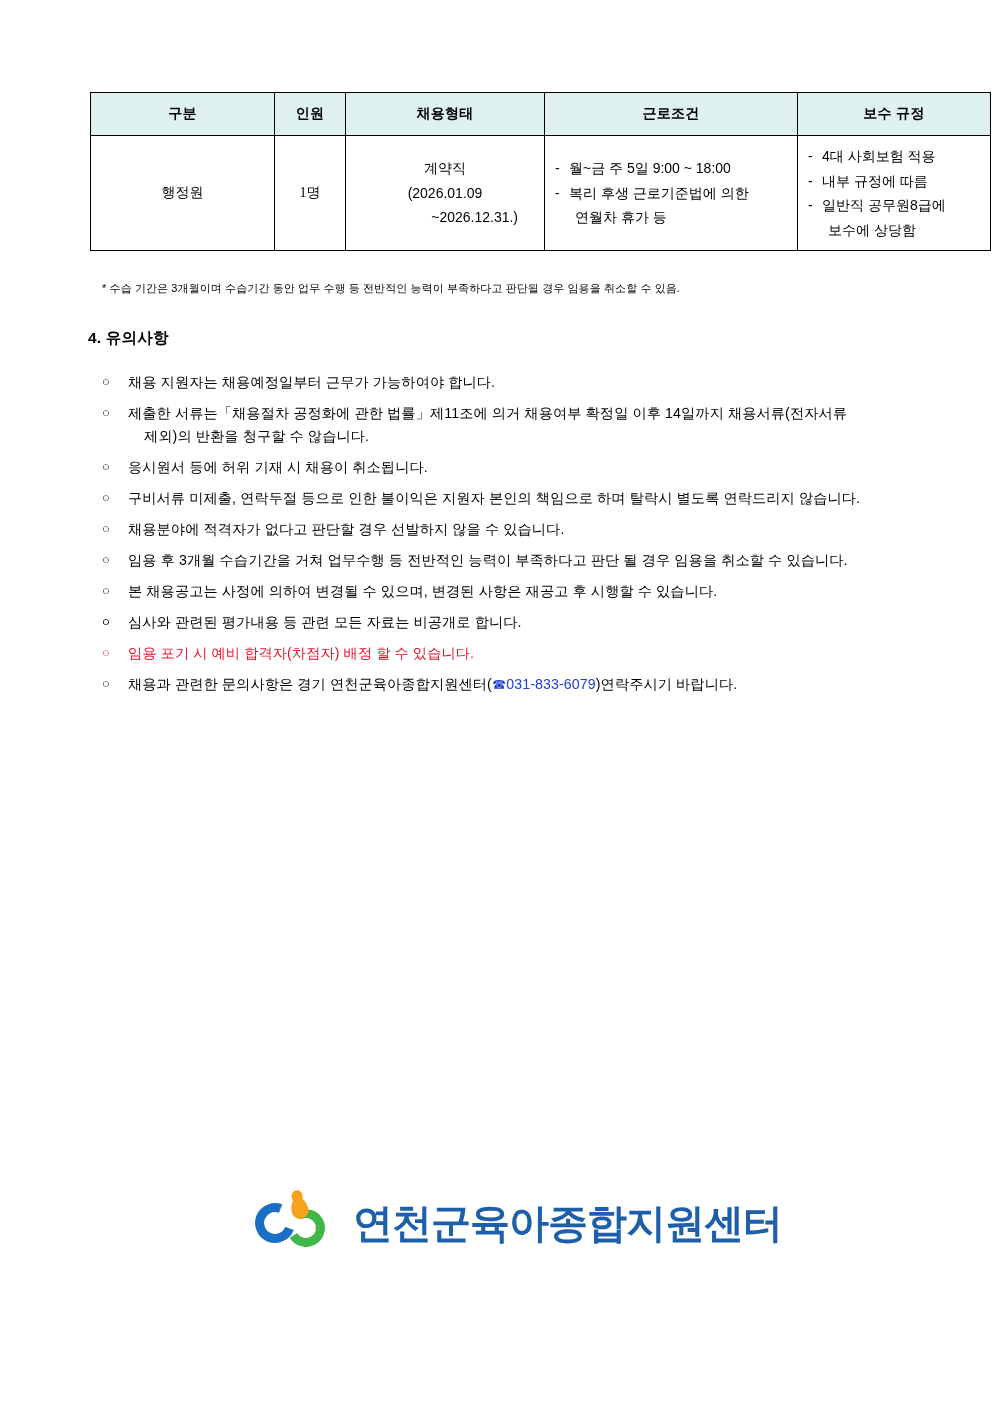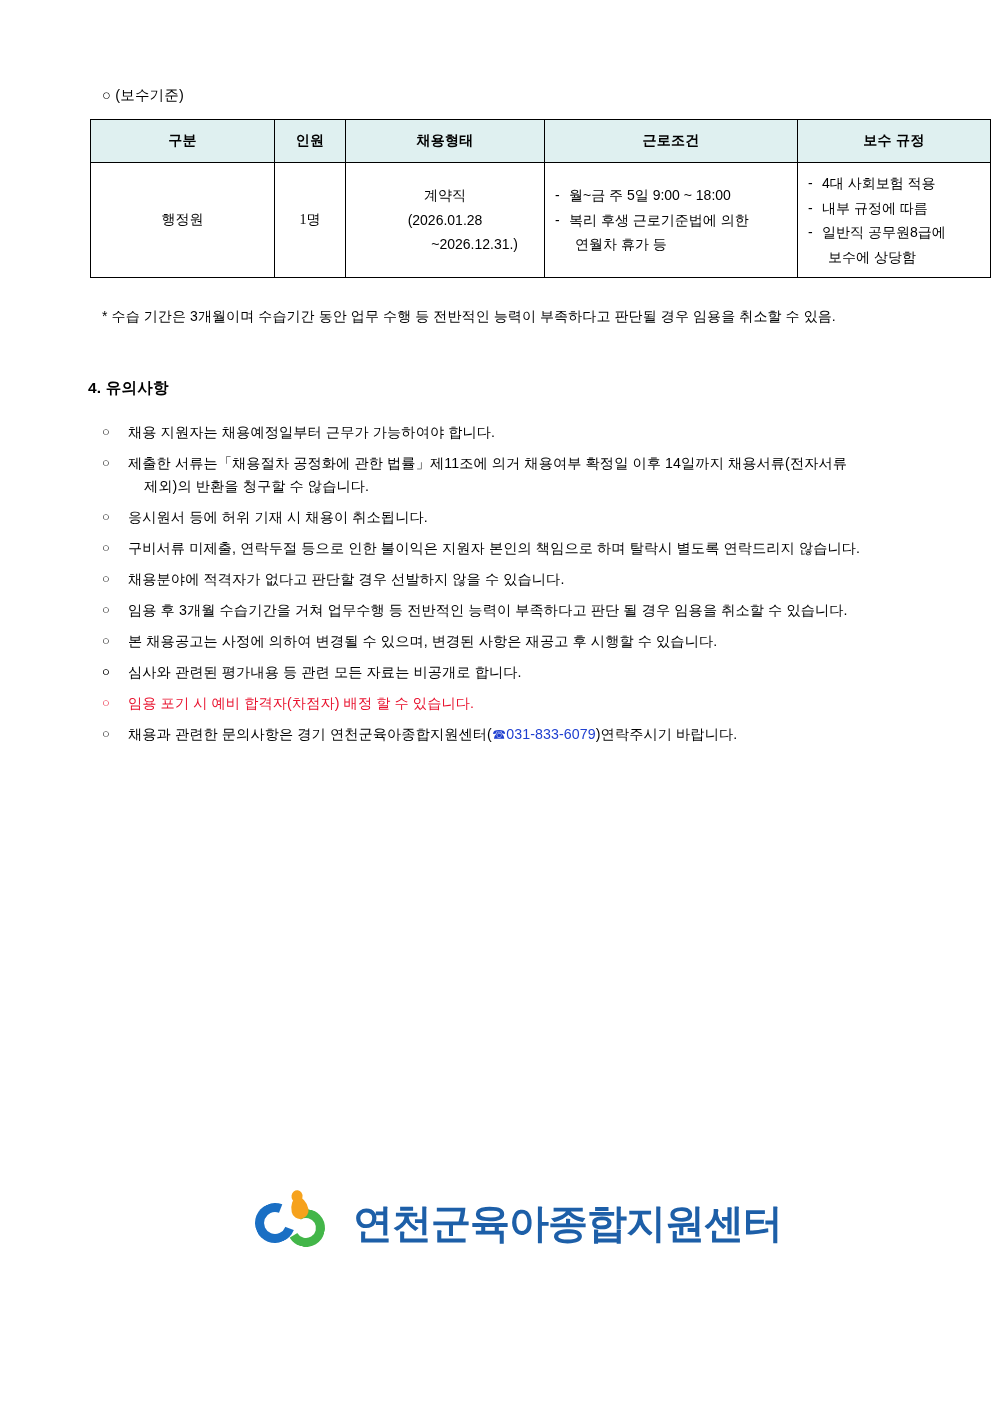--- a/index.html
+++ b/index.html
@@ -39,21 +39,21 @@
   .sub-heading {
     font-size: 14.5px;
     margin: 0 0 14px 14px;
     letter-spacing: 0.2px;
   }
 
   
   table.pay-table {
     border-collapse: collapse;
     width: 813px;
-    margin: 12px 0 0 2px;
+    margin: 6px 0 0 2px;
     table-layout: fixed;
     border-radius: 7px;
   }
   table.pay-table th,
   table.pay-table td {
     border: 1px solid #000000;
     font-size: 14px;
     padding: 6px 4px;
     vertical-align: middle;
   }
@@ -95,27 +95,27 @@
     left: 0;
     top: 0;
   }
   .dash-list li .l2 {
     display: block;
     padding-left: 6px;
   }
   .pay-list li .l2 { padding-left: 6px; }
 
   .note {
-    font-size: 14px;
+    font-size: 11px;
     margin: 30px 0 0 14px;
     letter-spacing: 0.1px;
   }
 
   .section-2 {
-    margin-top: 52px;
+    margin-top: 32px;
   }
 
   ul.circle-list {
     list-style: none;
     margin: 16px 0 0 0;
     padding: 0 0 0 14px;
   }
   ul.circle-list > li {
     position: relative;
     padding-left: 26px;
@@ -199,40 +199,39 @@
     font-family: "Liberation Sans", sans-serif;
   }
 </style>
 </head>
 <body>
 
 <div class="page">
   <div class="content">
 
 
-    <div class="sub-heading">○ (보수기준)</div>
 
     <table class="pay-table">
       <thead>
         <tr>
           <th class="col-gubun">구분</th>
           <th class="col-inwon">인원</th>
           <th class="col-form">채용형태</th>
           <th class="col-cond">근로조건</th>
           <th class="col-pay">보수 규정</th>
         </tr>
       </thead>
       <tbody>
         <tr>
           <td class="center">행정원</td>
           <td class="center">1명</td>
           <td>
             <div class="form-cell">
               <span>계약직</span>
-              <span class="l2">(2026.01.28</span>
+              <span class="l2">(2026.01.09</span>
               <span class="l3">~2026.12.31.)</span>
             </div>
           </td>
           <td>
             <ul class="dash-list">
               <li>
                 <span class="dash">-</span>
                 <span>월~금 주 5일 9:00 ~ 18:00</span>
               </li>
               <li>

